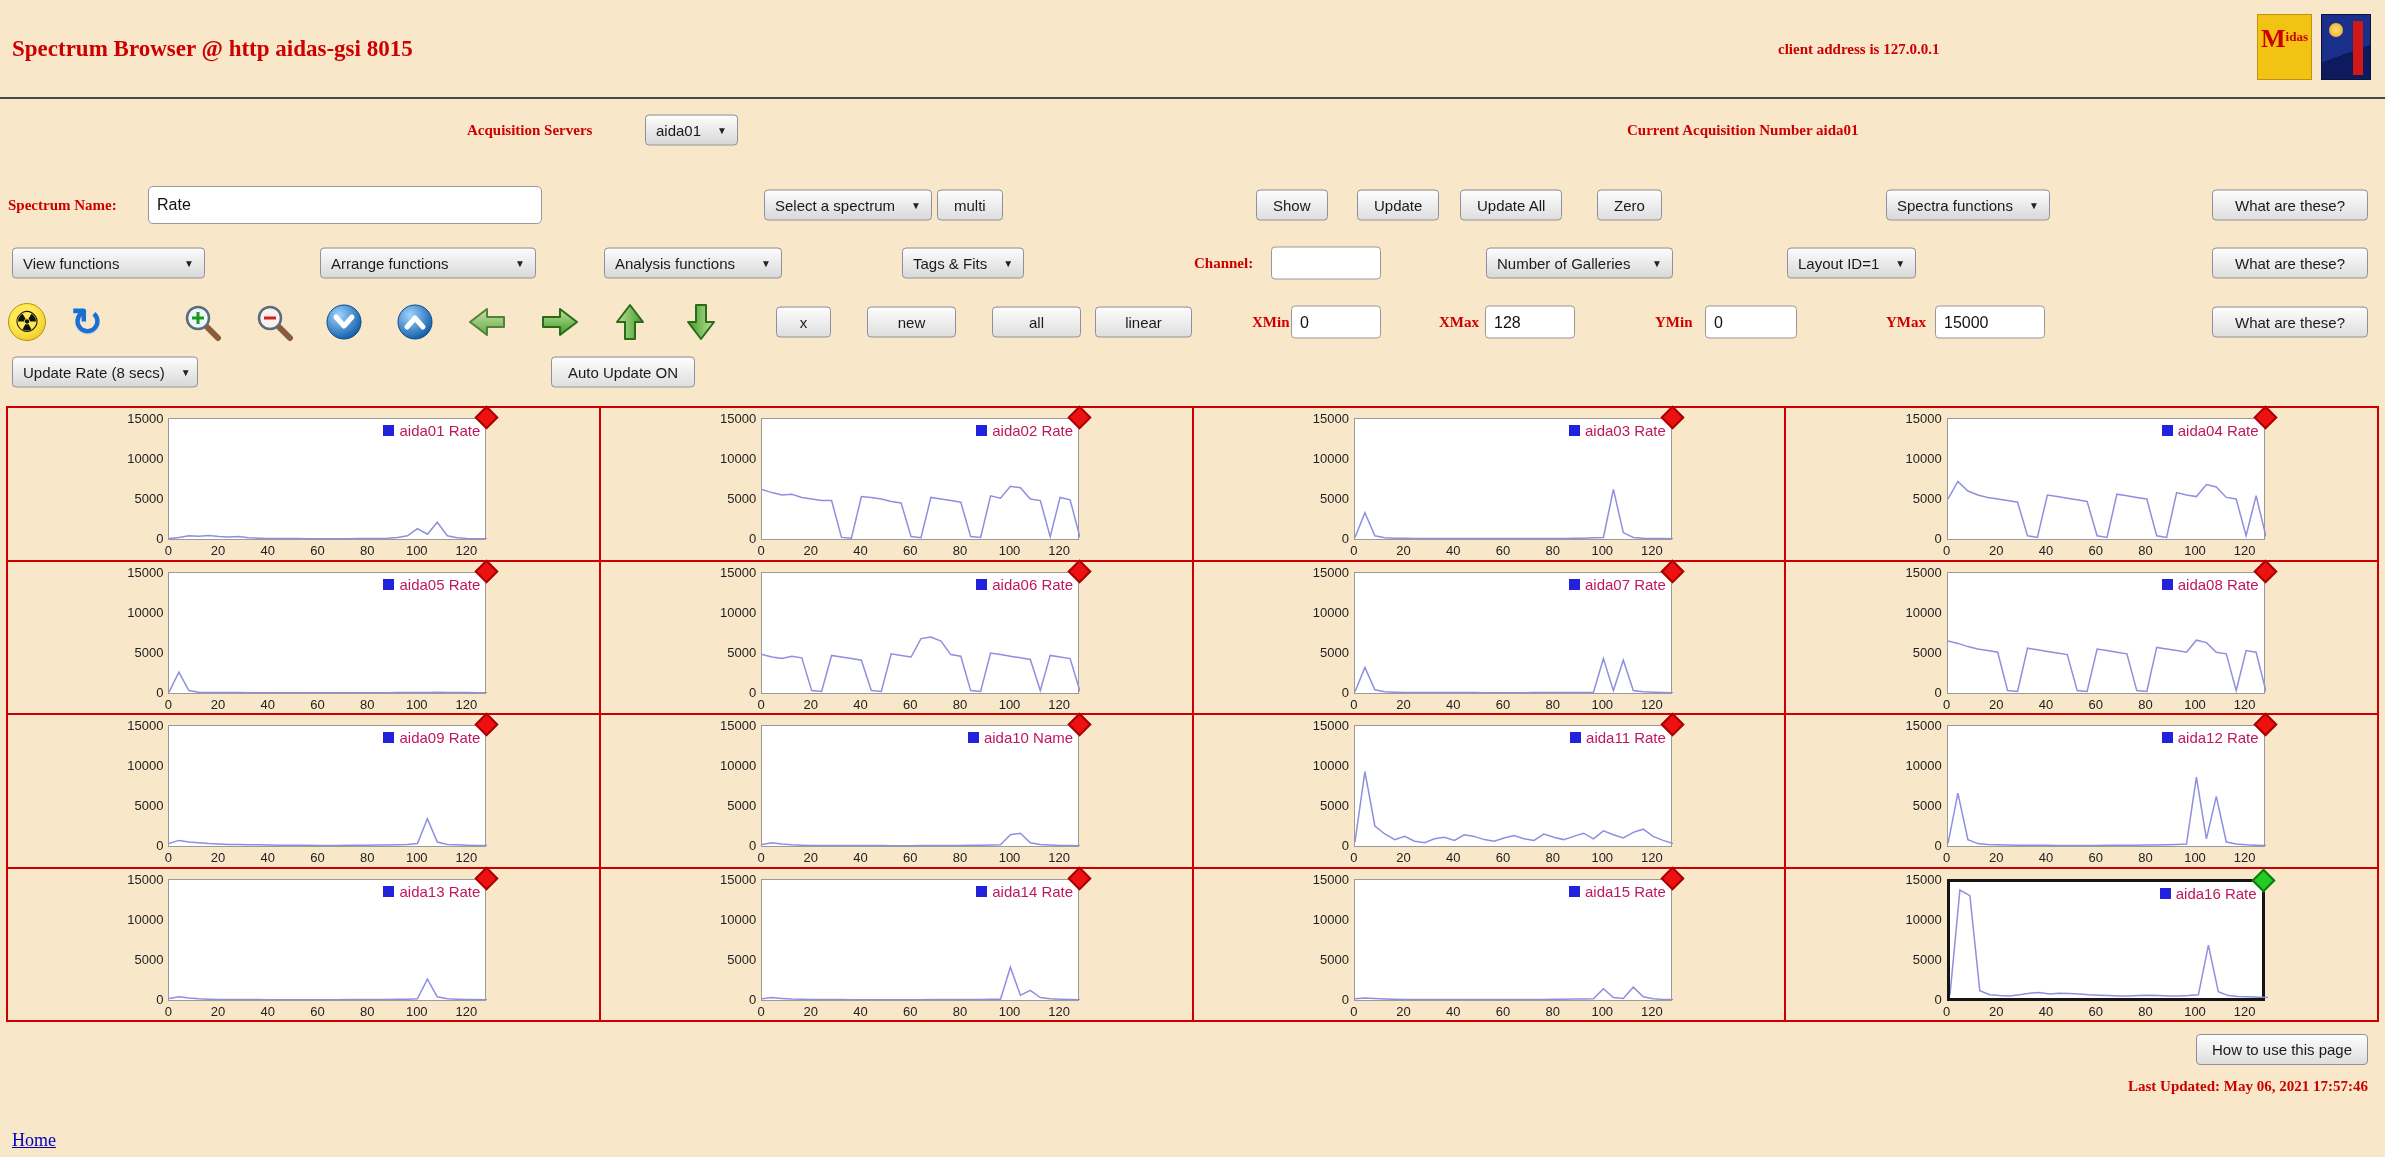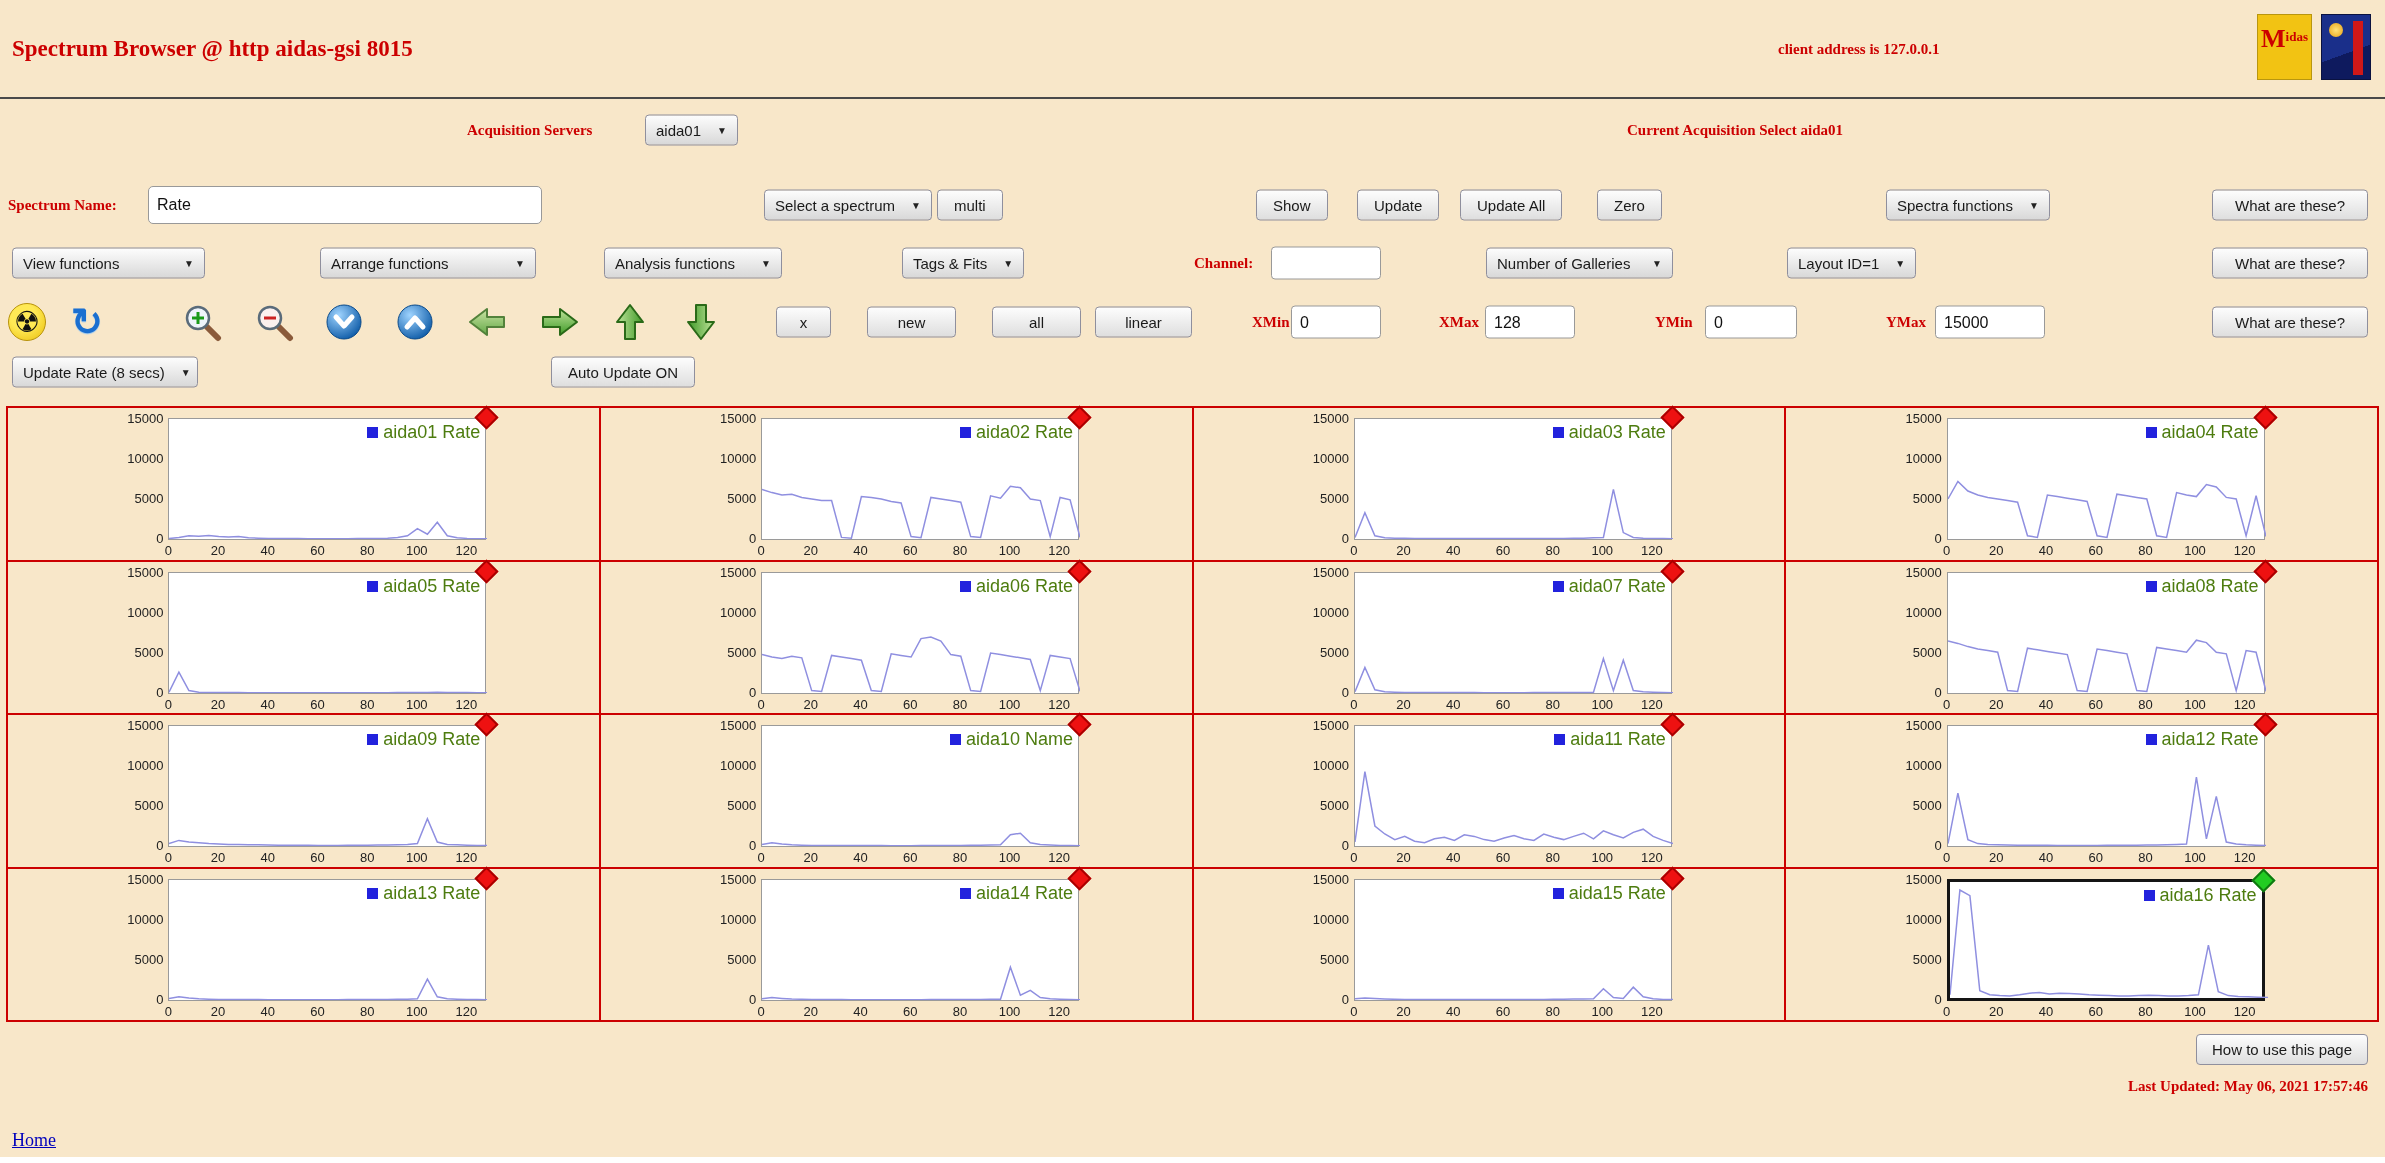--- a/index.html
+++ b/index.html
@@ -52,21 +52,21 @@
                 gap:2px; padding:2px; }
   .cell { background:#f8e7c9; position:relative; display:flex; align-items:flex-start; justify-content:center; }
   .assembly { display:flex; margin-top:10px; }
   .ylabels { position:relative; width:48px; height:120px; font-size:13px; color:#222; }
   .ylabels span { position:absolute; right:5px; transform:translateY(-50%); white-space:nowrap; }
   .plotcol { position:relative; }
   .plotbox { position:relative; width:318px; height:122px; background:#ffffff; border:1px solid #9a9a9a; }
   .selected .plotbox { border:3px solid #151515; }
   .plotbox svg { display:block; position:absolute; left:0; bottom:0; }
   .legend { position:absolute; top:3px; right:5px; display:flex; align-items:center; gap:5px;
-            font-size:18px; color:#4d7c0f; white-space:nowrap; }
+            font-size:15px; color:#be185d; white-space:nowrap; }
   .legend .sq { width:11px; height:11px; }
   .diamond { position:absolute; top:-10px; right:-10px; width:17px; height:17px; transform:rotate(45deg); }
   .xlabels { position:relative; height:18px; width:318px; font-size:13px; color:#222; }
   .xlabels span { position:absolute; top:3px; transform:translateX(-50%); }
 
   .footer-group { position:absolute; left:8px; top:1034px; display:flex; gap:11px; }
   .home-link { position:absolute; left:12px; top:1130px; font-family:"Liberation Serif",serif; font-size:18px;
                color:#0000bb; text-decoration:underline; cursor:pointer; }
 </style>
 </head>
@@ -86,21 +86,21 @@
   </div>
 
   <div class="hr" style="top:97px"></div>
 
   <div class="row" style="top:108px;height:44px">
     <span class="rtext t-label abs" style="left:467px">Acquisition Servers</span>
     <div class="sel abs" style="left:645px">
       <span>aida01</span>
       <span class="caret">▼</span>
     </div>
-    <span class="rtext t-label abs" style="left:1627px">Current Acquisition Select aida01</span>
+    <span class="rtext t-label abs" style="left:1627px">Current Acquisition Number aida01</span>
   </div>
 
   <div class="row" style="top:183px;height:44px">
     <span class="rtext t-label abs" style="left:8px">Spectrum Name:</span>
     <input class="inp big abs" style="left: 148px; width: 394px;" value="Rate">
     <div class="sel abs" style="left:764px">
       <span>Select a spectrum</span>
       <span class="caret">▼</span>
     </div>
     <button class="btn abs" style="left:937px">multi</button>

